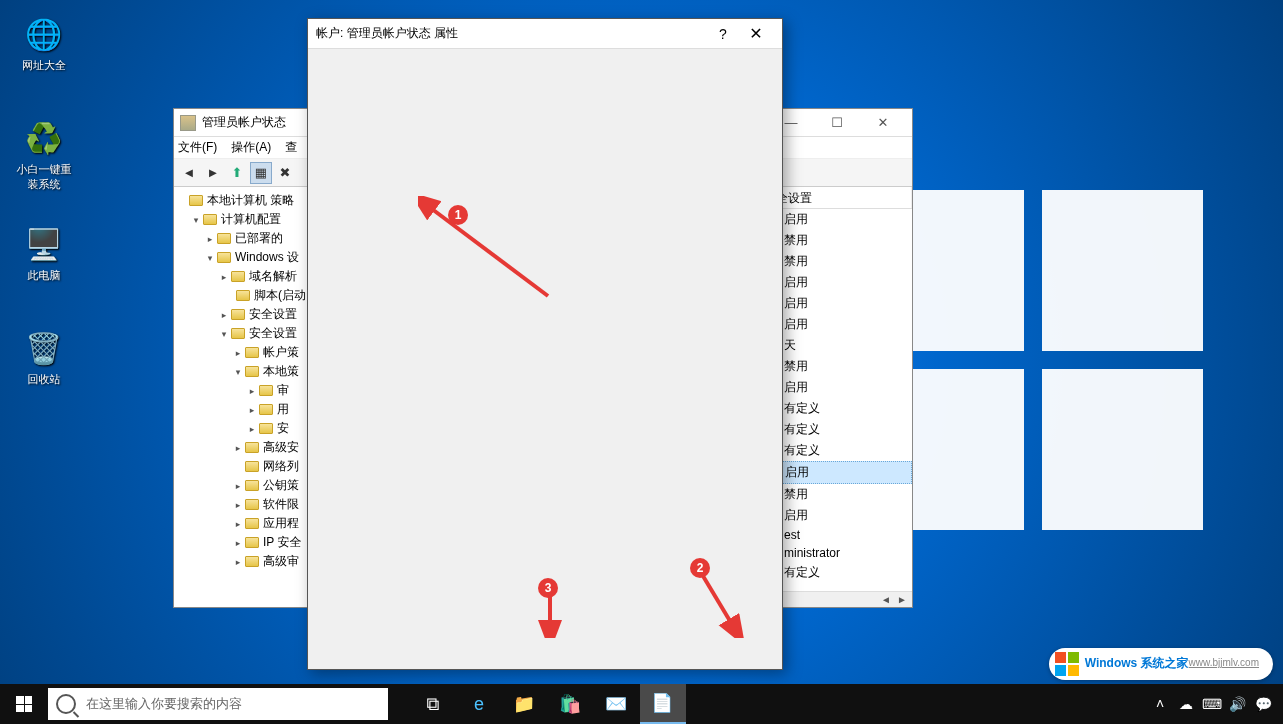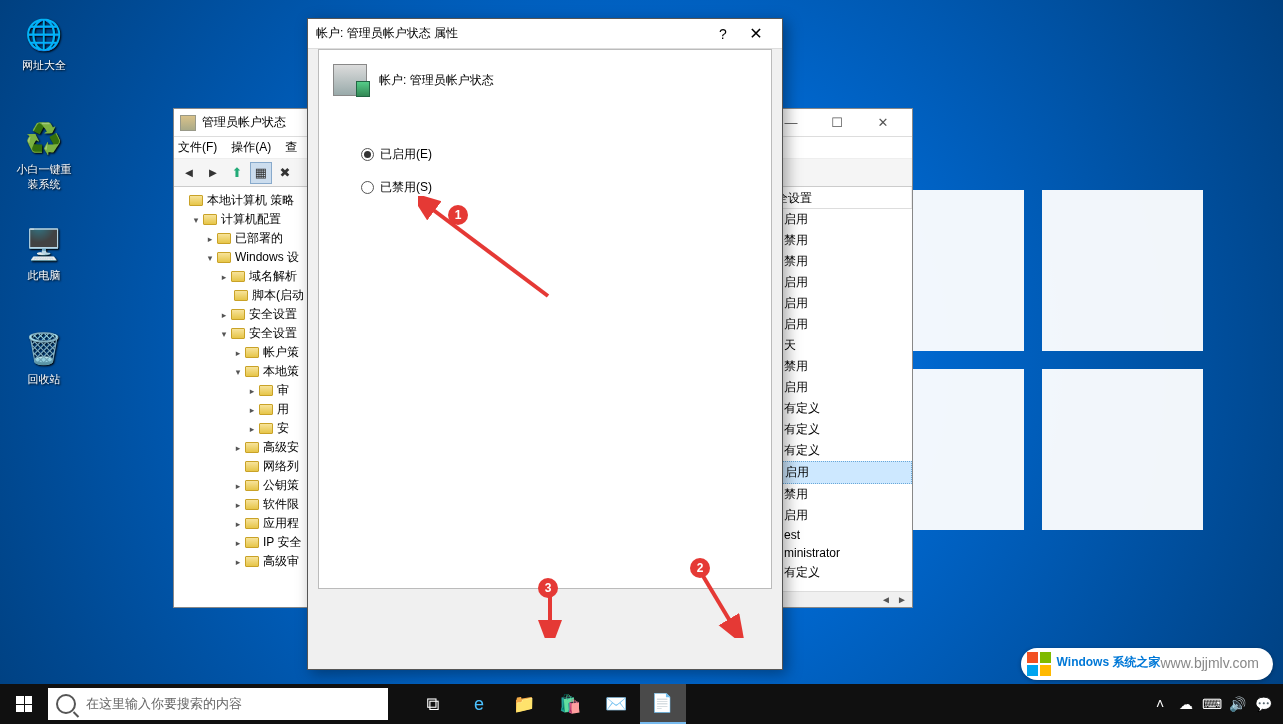--- a/index.html
+++ b/index.html
@@ -25,21 +25,21 @@
 }
 .gpo-titlebar { height: 28px; display: flex; align-items: center; padding: 0 6px; font-size: 12px; border-bottom: 1px solid #ddd; }
 .gpo-titlebar .ticon { width: 16px; height: 16px; margin-right: 6px; background: linear-gradient(#d9c28a,#aa8); border: 1px solid #998; }
 .gpo-titlebar .spacer { flex: 1; }
 .win-btns { display: flex; gap: 0; }
 .win-btn { width: 46px; height: 26px; display: flex; align-items: center; justify-content: center; font-size: 13px; color: #555; }
 .gpo-menubar { height: 22px; display: flex; align-items: center; padding: 0 4px; font-size: 12px; gap: 14px; border-bottom: 1px solid #eee; }
 .gpo-toolbar { height: 28px; display: flex; align-items: center; padding: 2px 4px; gap: 2px; border-bottom: 1px solid #ccc; background: #f5f5f5; }
 .gpo-toolbar .tbtn { width: 22px; height: 22px; display: flex; align-items: center; justify-content: center; font-size: 13px; color: #333; border: 1px solid transparent; }
 .gpo-body { display: flex; height: calc(100% - 78px); }
-.gpo-tree { width: 140px; border-right: 5px solid #a3a3a3; overflow: hidden; font-size: 12px; padding: 4px 2px; }
+.gpo-tree { width: 140px; border-right: 1px solid #a3a3a3; overflow: hidden; font-size: 12px; padding: 4px 2px; }
 .tree-item { white-space: nowrap; padding: 1px 0; display: flex; align-items: center; }
 .tree-caret { width: 12px; display: inline-flex; justify-content: center; color: #555; font-size: 9px; }
 .tree-ico { width: 16px; height: 14px; margin-right: 3px; display: inline-flex; align-items: center; justify-content: center; }
 .fold-ico { width: 14px; height: 11px; background: linear-gradient(#f7e39a,#e6c548); border: 1px solid #c9a227; border-radius: 1px; }
 .gpo-list { flex: 1; overflow: hidden; position: relative; font-size: 12px; }
 .list-hdr { height: 22px; border-bottom: 1px solid #ddd; display: flex; background: #fff; }
 .list-hdr .col { padding: 3px 8px; border-right: 1px solid #eee; }
 .list-rows { padding: 0; }
 .lrow { padding: 2px 8px; white-space: nowrap; }
 .lrow.sel { background: #cde8ff; border: 1px dotted #6aa8d8; }
@@ -88,21 +88,21 @@
 .ticon2.active { background: #4a4a4a; border-bottom: 2px solid #76b9ed; }
 .tray { margin-left: auto; display: flex; align-items: center; padding-right: 6px; height: 40px; }
 .tray .ti { width: 26px; height: 40px; display: flex; align-items: center; justify-content: center; font-size: 14px; color: #fff; }
 
 
 .watermark { position: absolute; right: 10px; bottom: 44px; background: #fff; border-radius: 18px; padding: 4px 14px 4px 6px; display: flex; align-items: center; gap: 6px; font-size: 12px; box-shadow: 0 1px 4px rgba(0,0,0,.3); }
 .watermark .wm-logo { width: 24px; height: 24px; display: grid; grid-template: 1fr 1fr / 1fr 1fr; gap: 2px; }
 .watermark .wm-logo div:nth-child(1){background:#f25022;} .watermark .wm-logo div:nth-child(2){background:#7fba00;} .watermark .wm-logo div:nth-child(3){background:#00a4ef;} .watermark .wm-logo div:nth-child(4){background:#ffb900;}
 .watermark .wm-txt { display:flex; flex-direction:row; line-height: 1.1; }
 .watermark .wm-txt .t1 { color:#0078d7; font-weight:bold; }
-.watermark .wm-txt .t2 { color:#888; font-size:14px; }
+.watermark .wm-txt .t2 { color:#888; font-size:10px;text-decoration:underline; }
 </style>
 </head>
 <body>
 
 <div class="desktop">
   <div class="win-logo">
       <div></div>
       <div></div>
       <div></div>
       <div></div>
@@ -329,34 +329,20 @@
   </div>
 </div>
 
 <div class="prop-dialog">
   <div class="prop-title">
     <span>帐户: 管理员帐户状态 属性</span>
     <span class="spacer"></span>
     <span class="qbtn">?</span>
     <span class="xbtn">✕</span>
   </div>
-  <div class="prop-panel">
-    <div class="prop-hdr">
-      <div class="pimg"></div>
-      <span>帐户: 管理员帐户状态</span>
-    </div>
-    <div class="radio-row">
-      <span class="radio checked"></span>
-      <span>已启用(E)</span>
-    </div>
-    <div class="radio-row">
-      <span class="radio"></span>
-      <span>已禁用(S)</span>
-    </div>
-  </div>
 </div>
 
 <svg class="rarrow" style="left:418px; top:196px;" width="160" height="120">
   <defs>
       <marker id="ah1" markerWidth="10" markerHeight="10" refX="2" refY="3" orient="auto">
         <path d="M0,0 L0,6 L8,3 z" fill="#e53935"></path>
       </marker>
     </defs>
   <line x1="130" y1="100" x2="10" y2="10" stroke="#e53935" stroke-width="4" marker-end="url(#ah1)"></line>
 </svg>

